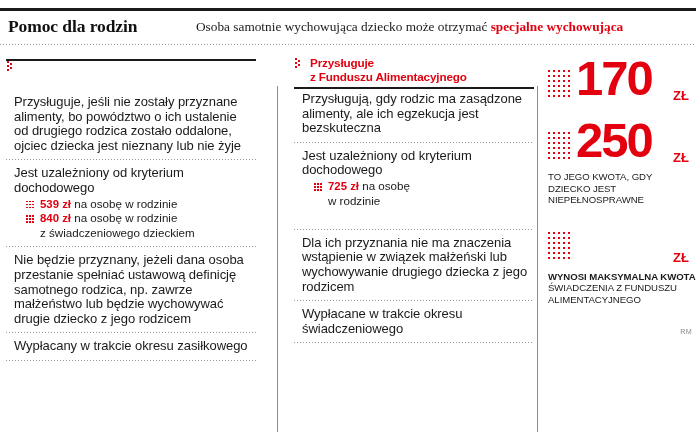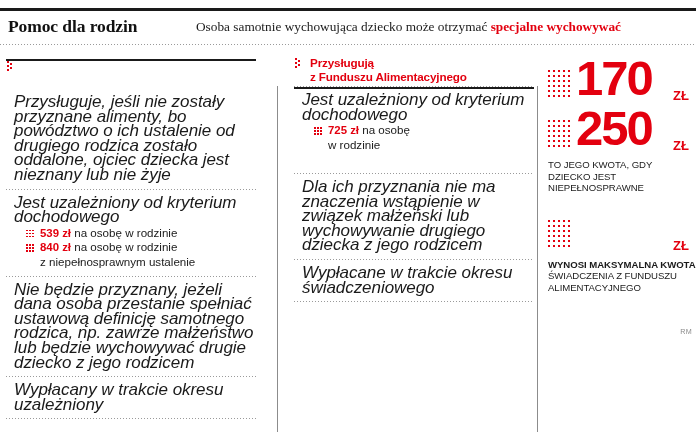--- a/index.html
+++ b/index.html
@@ -73,23 +73,22 @@
   .marker3 {
     position: absolute; left: 1px; top: 2px; width: 9px; height: 11px;
   }
   .marker3 i {
     position: absolute; width: 2px; height: 2px; background: #e3000f; display: block;
   }
 
   
   .block { padding: 6px 2px 6px 8px; }
   .block p {
-    font-size: 17px; line-height: 14.6px; color: #1a1a1a;
+    font-size: 13px; line-height: 14.6px; color: #1a1a1a;
     letter-spacing: -0.05px;
-    font-style: italic;
   }
   .dotrule {
     height: 1px; width: 100%;
     background-image: linear-gradient(to right, #9a9a9a 0 1px, transparent 1px 3px);
     background-size: 3px 1px; background-repeat: repeat-x;
   }
 
   
   .money-list { margin-top: 1px; }
   .money-item {
@@ -134,21 +133,21 @@
 </head>
 <body>
 
 <div class="page">
 
   <div class="top-rule"></div>
 
   <div class="header">
     <div class="header-title">Pomoc dla rodzin</div>
     <div class="header-sub">
-      <span>Osoba samotnie wychowująca dziecko może otrzymać </span><span class="hl">specjalne wychowywać</span>
+      <span>Osoba samotnie wychowująca dziecko może otrzymać </span><span class="hl">specjalne wychowująca</span>
     </div>
   </div>
   <div class="head-dotrule"></div>
 
   <div class="vdiv vdiv1"></div>
   <div class="vdiv vdiv2"></div>
 
   <div class="col col1">
     <div class="colhead">
       <div class="marker3">
@@ -190,52 +189,55 @@
               <i style="left:6px;top:0"></i>
             <i style="left:0;top:3px"></i>
               <i style="left:3px;top:3px"></i>
               <i style="left:6px;top:3px"></i>
             <i style="left:0;top:6px"></i>
               <i style="left:3px;top:6px"></i>
               <i style="left:6px;top:6px"></i>
           </span>
           <span class="amt">840 zł</span><span> na osobę w rodzinie</span>
         </div>
-        <div class="money-cont">z niepełnosprawnym ustalenie</div>
+        <div class="money-cont">z świadczeniowego dzieckiem</div>
       </div>
     </div>
     <div class="dotrule"></div>
 
     <div class="block">
       <p>Nie będzie przyznany, jeżeli dana osoba przestanie spełniać ustawową definicję samotnego rodzica, np. zawrze małżeństwo lub będzie wychowywać drugie dziecko z jego rodzicem</p>
     </div>
     <div class="dotrule"></div>
 
     <div class="block">
-      <p>Wypłacany w trakcie okresu uzależniony</p>
+      <p>Wypłacany w trakcie okresu zasiłkowego</p>
     </div>
     <div class="dotrule"></div>
   </div>
 
   <div class="col col2">
     <div class="colhead">
       <div class="marker3">
         <i style="left:0;top:0"></i>
           <i style="left:0;top:4px"></i>
           <i style="left:0;top:8px"></i>
         <i style="left:3px;top:2px"></i>
           <i style="left:3px;top:6px"></i>
       </div>
       <div class="colhead-text">
-        <span>Przysługują</span><br>
+        <span>Przysługuje</span><br>
         <span>z Funduszu Alimentacyjnego</span>
       </div>
       <div class="colhead-rule"></div>
     </div>
 
+    <div class="block">
+      <p>Przysługują, gdy rodzic ma zasądzone alimenty, ale ich egzekucja jest bezskuteczna</p>
+    </div>
     <div class="dotrule"></div>
 
     <div class="block" style="min-height:86px">
       <p>Jest uzależniony od kryterium dochodowego</p>
       <div class="money-list">
         <div class="money-item">
           <span class="dotgrid3">
             <i style="left:0;top:0"></i>
               <i style="left:3px;top:0"></i>
               <i style="left:6px;top:0"></i>
@@ -259,21 +261,21 @@
     <div class="dotrule"></div>
 
     <div class="block">
       <p>Wypłacane w trakcie okresu świadczeniowego</p>
     </div>
     <div class="dotrule"></div>
   </div>
 
   <div class="stats">
 
-    <div class="stat" style="margin-bottom:0">
+    <div class="stat" style="margin-bottom:12px">
       <div class="stat-num-row">
         <span class="dotgridbig">
           <i style="left:0px;top:0px"></i>
             <i style="left:5px;top:0px"></i>
             <i style="left:10px;top:0px"></i>
             <i style="left:15px;top:0px"></i>
             <i style="left:20px;top:0px"></i>
           <i style="left:0px;top:5px"></i>
             <i style="left:5px;top:5px"></i>
             <i style="left:10px;top:5px"></i>

